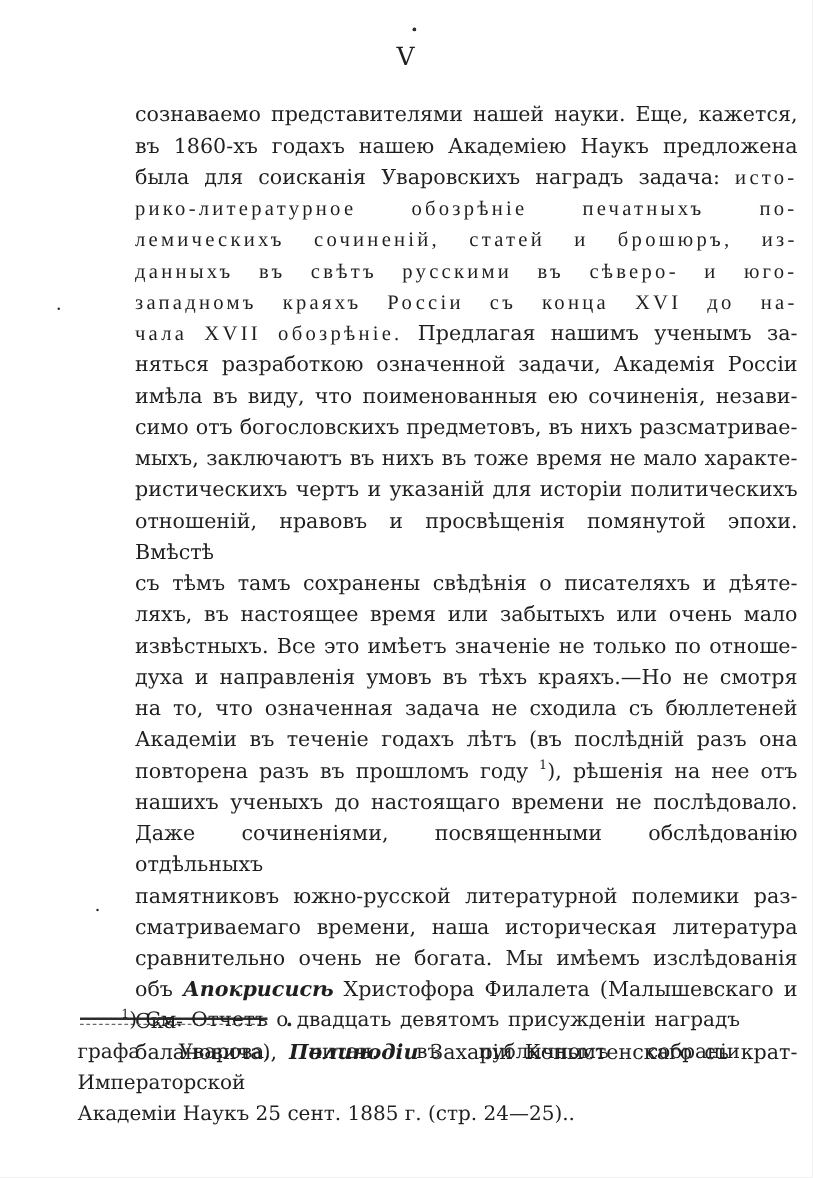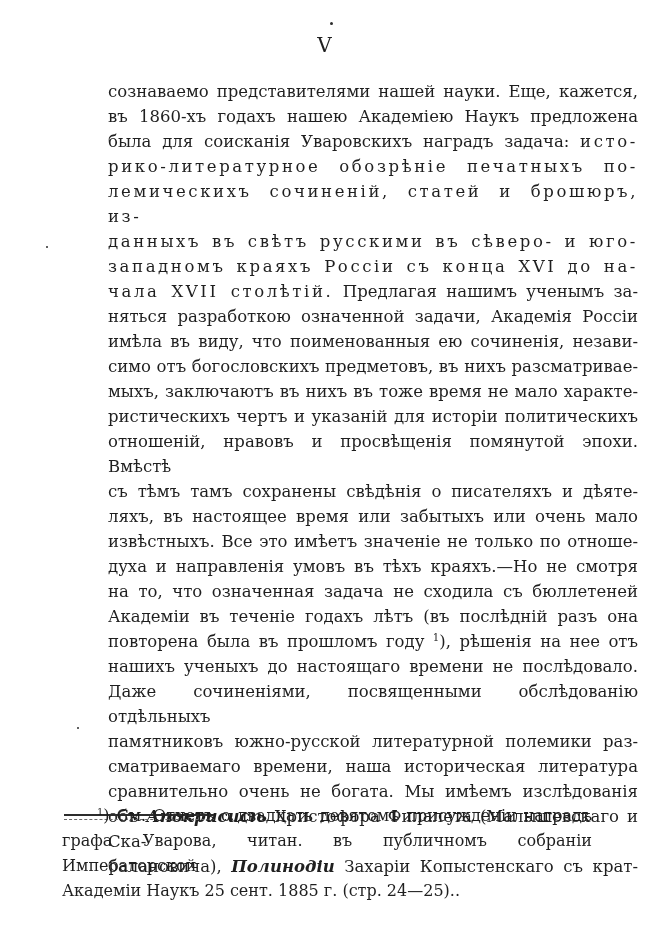--- a/index.html
+++ b/index.html
@@ -40,21 +40,21 @@
     line-height: 25px;
   }
   .line {
     text-align: justify;
     text-align-last: justify;
     white-space: normal;
   }
   .line.last { text-align-last: left; }
   .line.ind { text-indent: 35px; }
   .s-n { }
-  .s-sp { letter-spacing: 2.6px; }
+  .s-sp { letter-spacing: 2.6px; font-family: Liberation Serif, serif; }
   .s-i { font-style: italic; font-weight: bold; }
   .s-sup {
     vertical-align: super;
     font-size: 0.62em;
     line-height: 0;
   }
   .footnote-rule {
     position: absolute;
     top: 814px;
     left: 64px;
@@ -85,34 +85,34 @@
   <div class="speck s4"></div>
 
   <div class="body-text" id="body-text">
       <div class="line"><span class="s-n">сознаваемо представителями нашей науки. Еще, кажется,</span></div>
       <div class="line"><span class="s-n">въ 1860-хъ годахъ нашею Академіею Наукъ предложена</span></div>
       <div class="line"><span class="s-n">была для соисканія Уваровскихъ наградъ задача: </span><span class="s-sp">исто-</span></div>
       <div class="line"><span class="s-sp">рико-литературное обозрѣніе печатныхъ по-</span></div>
       <div class="line"><span class="s-sp">лемическихъ сочиненій, статей и брошюръ, из-</span></div>
       <div class="line"><span class="s-sp">данныхъ въ свѣтъ русскими въ сѣверо- и юго-</span></div>
       <div class="line"><span class="s-sp">западномъ краяхъ Россіи съ конца XVI до на-</span></div>
-      <div class="line"><span class="s-sp">чала XVII столѣтій.</span><span class="s-n"> Предлагая нашимъ ученымъ за-</span></div>
+      <div class="line"><span class="s-sp">чала XVII обозрѣніе.</span><span class="s-n"> Предлагая нашимъ ученымъ за-</span></div>
       <div class="line"><span class="s-n">няться разработкою означенной задачи, Академія Россіи</span></div>
       <div class="line"><span class="s-n">имѣла въ виду, что поименованныя ею сочиненія, незави-</span></div>
       <div class="line"><span class="s-n">симо отъ богословскихъ предметовъ, въ нихъ разсматривае-</span></div>
       <div class="line"><span class="s-n">мыхъ, заключаютъ въ нихъ въ тоже время не мало характе-</span></div>
       <div class="line"><span class="s-n">ристическихъ чертъ и указаній для исторіи политическихъ</span></div>
       <div class="line"><span class="s-n">отношеній, нравовъ и просвѣщенія помянутой эпохи. Вмѣстѣ</span></div>
       <div class="line"><span class="s-n">съ тѣмъ тамъ сохранены свѣдѣнія о писателяхъ и дѣяте-</span></div>
       <div class="line"><span class="s-n">ляхъ, въ настоящее время или забытыхъ или очень мало</span></div>
       <div class="line"><span class="s-n">извѣстныхъ. Все это имѣетъ значеніе не только по отноше-</span></div>
       <div class="line"><span class="s-n">духа и направленія умовъ въ тѣхъ краяхъ.—Но не смотря</span></div>
       <div class="line"><span class="s-n">на то, что означенная задача не сходила съ бюллетеней</span></div>
       <div class="line"><span class="s-n">Академіи въ теченіе годахъ лѣтъ (въ послѣдній разъ она</span></div>
-      <div class="line"><span class="s-n">повторена была въ прошломъ году </span><span class="s-sup">1</span><span class="s-n">), рѣшенія на нее отъ</span></div>
+      <div class="line"><span class="s-n">повторена разъ въ прошломъ году </span><span class="s-sup">1</span><span class="s-n">), рѣшенія на нее отъ</span></div>
       <div class="line"><span class="s-n">нашихъ ученыхъ до настоящаго времени не послѣдовало.</span></div>
       <div class="line"><span class="s-n">Даже сочиненіями, посвященными обслѣдованію отдѣльныхъ</span></div>
       <div class="line"><span class="s-n">памятниковъ южно-русской литературной полемики раз-</span></div>
       <div class="line"><span class="s-n">сматриваемаго времени, наша историческая литература</span></div>
       <div class="line"><span class="s-n">сравнительно очень не богата. Мы имѣемъ изслѣдованія</span></div>
       <div class="line"><span class="s-n">объ </span><span class="s-i">Апокрисисѣ</span><span class="s-n"> Христофора Филалета (Малышевскаго и Ска-</span></div>
       <div class="line"><span class="s-n">балановича), </span><span class="s-i">Полинодіи</span><span class="s-n"> Захаріи Копыстенскаго съ крат-</span></div>
     </div>
 
   <div class="footnote-rule"></div>

